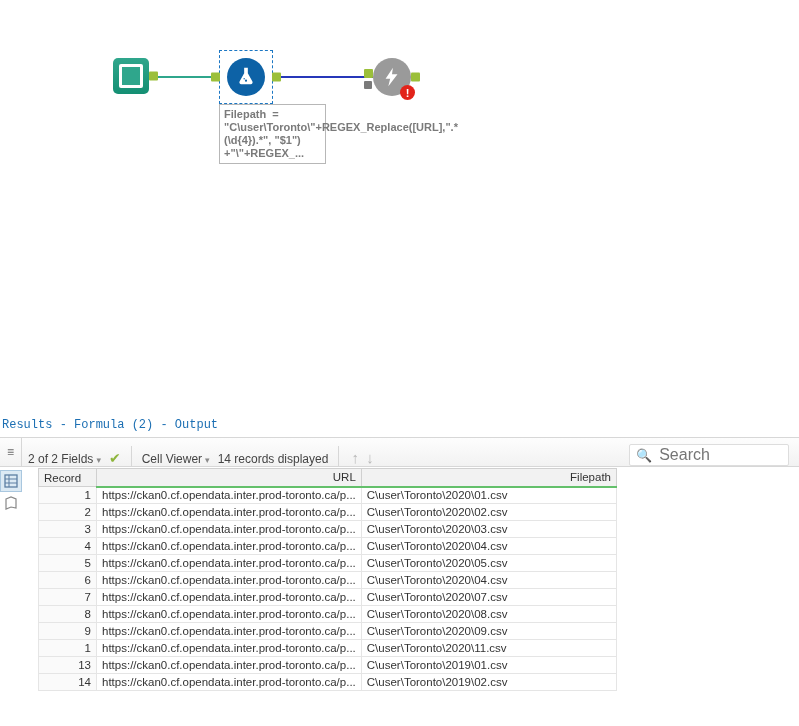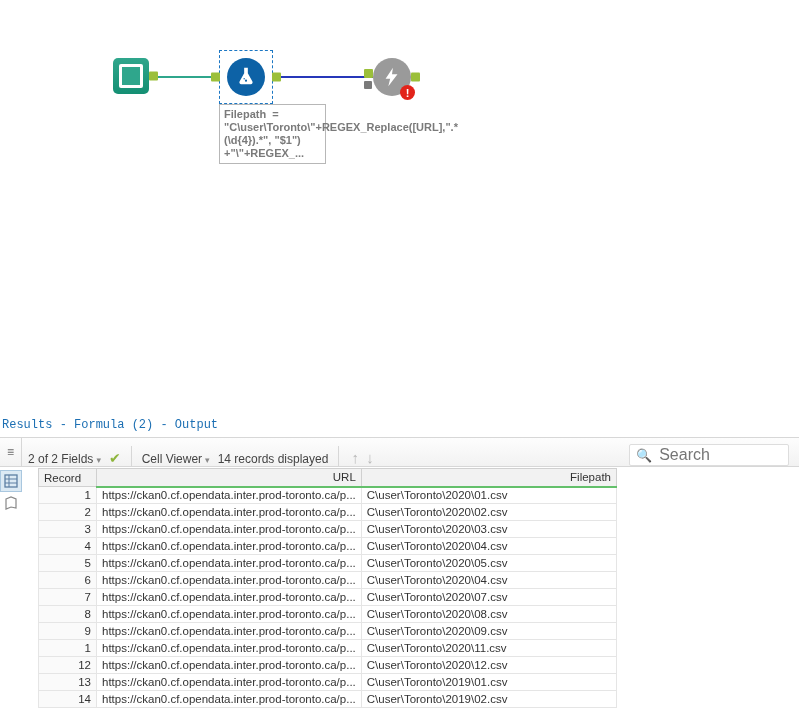--- a/index.html
+++ b/index.html
@@ -317,25 +317,20 @@
           <td class="rn">9</td>
           <td>https://ckan0.cf.opendata.inter.prod-toronto.ca/p...</td>
           <td>C\user\Toronto\2020\09.csv</td>
         </tr>
         <tr>
           <td class="rn">1</td>
           <td>https://ckan0.cf.opendata.inter.prod-toronto.ca/p...</td>
           <td>C\user\Toronto\2020\11.csv</td>
         </tr>
         <tr>
-          <td class="rn">12</td>
-          <td>https://ckan0.cf.opendata.inter.prod-toronto.ca/p...</td>
-          <td>C\user\Toronto\2020\12.csv</td>
-        </tr>
-        <tr>
           <td class="rn">13</td>
           <td>https://ckan0.cf.opendata.inter.prod-toronto.ca/p...</td>
           <td>C\user\Toronto\2019\01.csv</td>
         </tr>
         <tr>
           <td class="rn">14</td>
           <td>https://ckan0.cf.opendata.inter.prod-toronto.ca/p...</td>
           <td>C\user\Toronto\2019\02.csv</td>
         </tr>
       </tbody>

